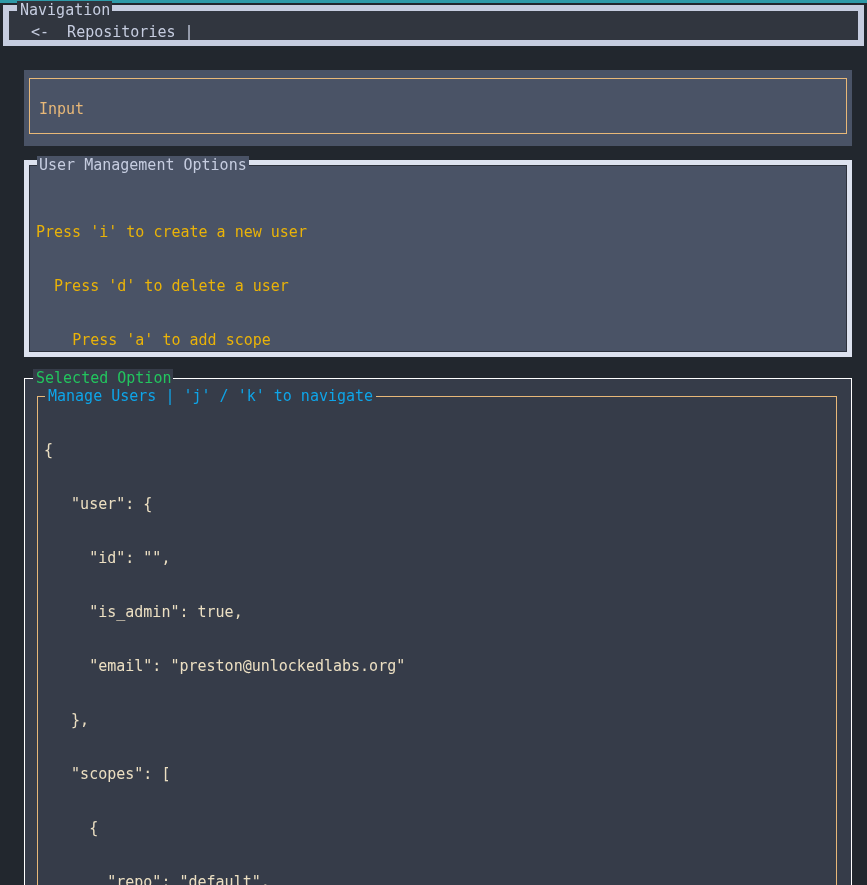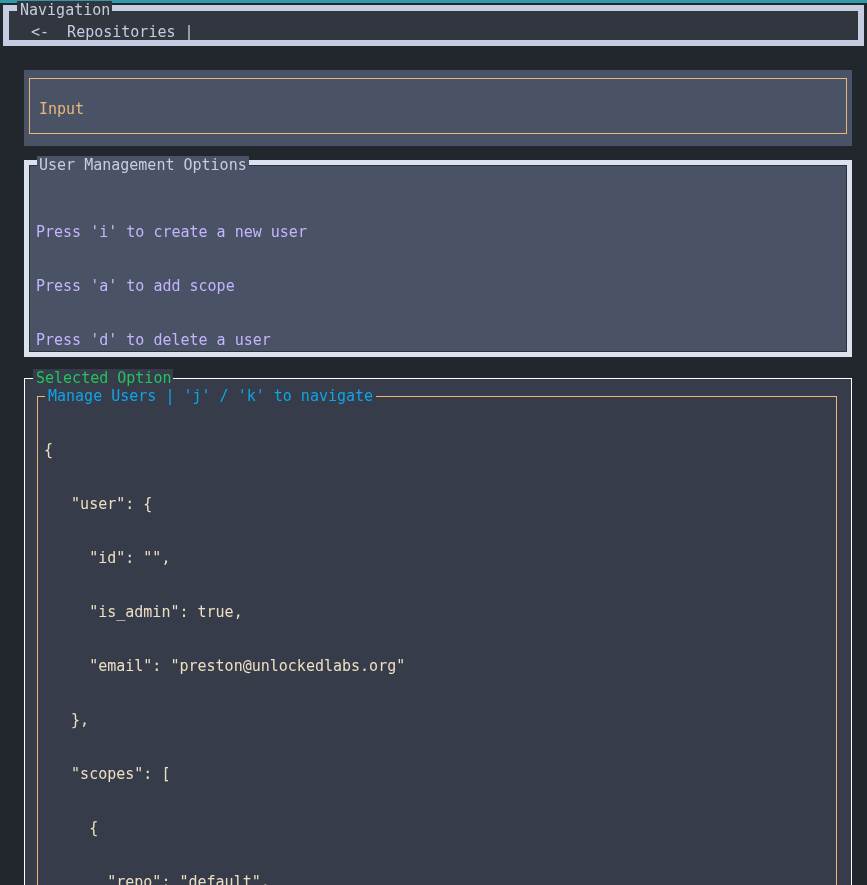--- a/index.html
+++ b/index.html
@@ -95,20 +95,21 @@
     white-space: pre;
     overflow: hidden;
   }
 
   
   #options-outer {
     position: absolute;
     left: 24px; top: 160px;
     width: 828px; height: 197px;
     background: #dde2ef;
+    text-align: center;
   }
   #options-box {
     position: absolute;
     left: 5px; top: 5px;
     width: 818px; height: 187px;
     box-sizing: border-box;
     border: 1px solid #2d323d;
     background: #4a5366;
   }
   #options-box > .legend {
@@ -116,21 +117,21 @@
     top: -10px; left: 7px;
     padding: 0 2px;
     background: #4a5366;
     color: #c6cde0;
     line-height: 18px;
     white-space: pre;
   }
   #options-list {
     position: absolute;
     left: 6px; top: 21px;
-    color: #c4b5fd;
+    color: #eab308;
     white-space: pre;
   }
   #options-list .opt-line { height: 18px; }
 
   
   #selected-box {
     position: absolute;
     left: 24px; top: 378px;
     width: 828px; height: 520px;
     background: #363c49;
@@ -184,22 +185,22 @@
     <span class="legend">Input</span>
     <div id="input-field"></div>
   </div>
 </div>
 
 <div id="options-outer">
   <div class="tui-box" id="options-box">
     <span class="legend">User Management Options</span>
     <div id="options-list">
       <div class="opt-line">Press 'i' to create a new user</div>
+      <div class="opt-line">Press 'd' to delete a user</div>
       <div class="opt-line">Press 'a' to add scope</div>
-      <div class="opt-line">Press 'd' to delete a user</div>
       <div class="opt-line">Press 'esc' return</div>
     </div>
   </div>
 </div>
 
 <div class="tui-box" id="selected-box">
   <span class="legend">Selected Option</span>
 
   <div class="tui-box" id="manage-box">
     <span class="legend">Manage Users | 'j' / 'k' to navigate</span>

